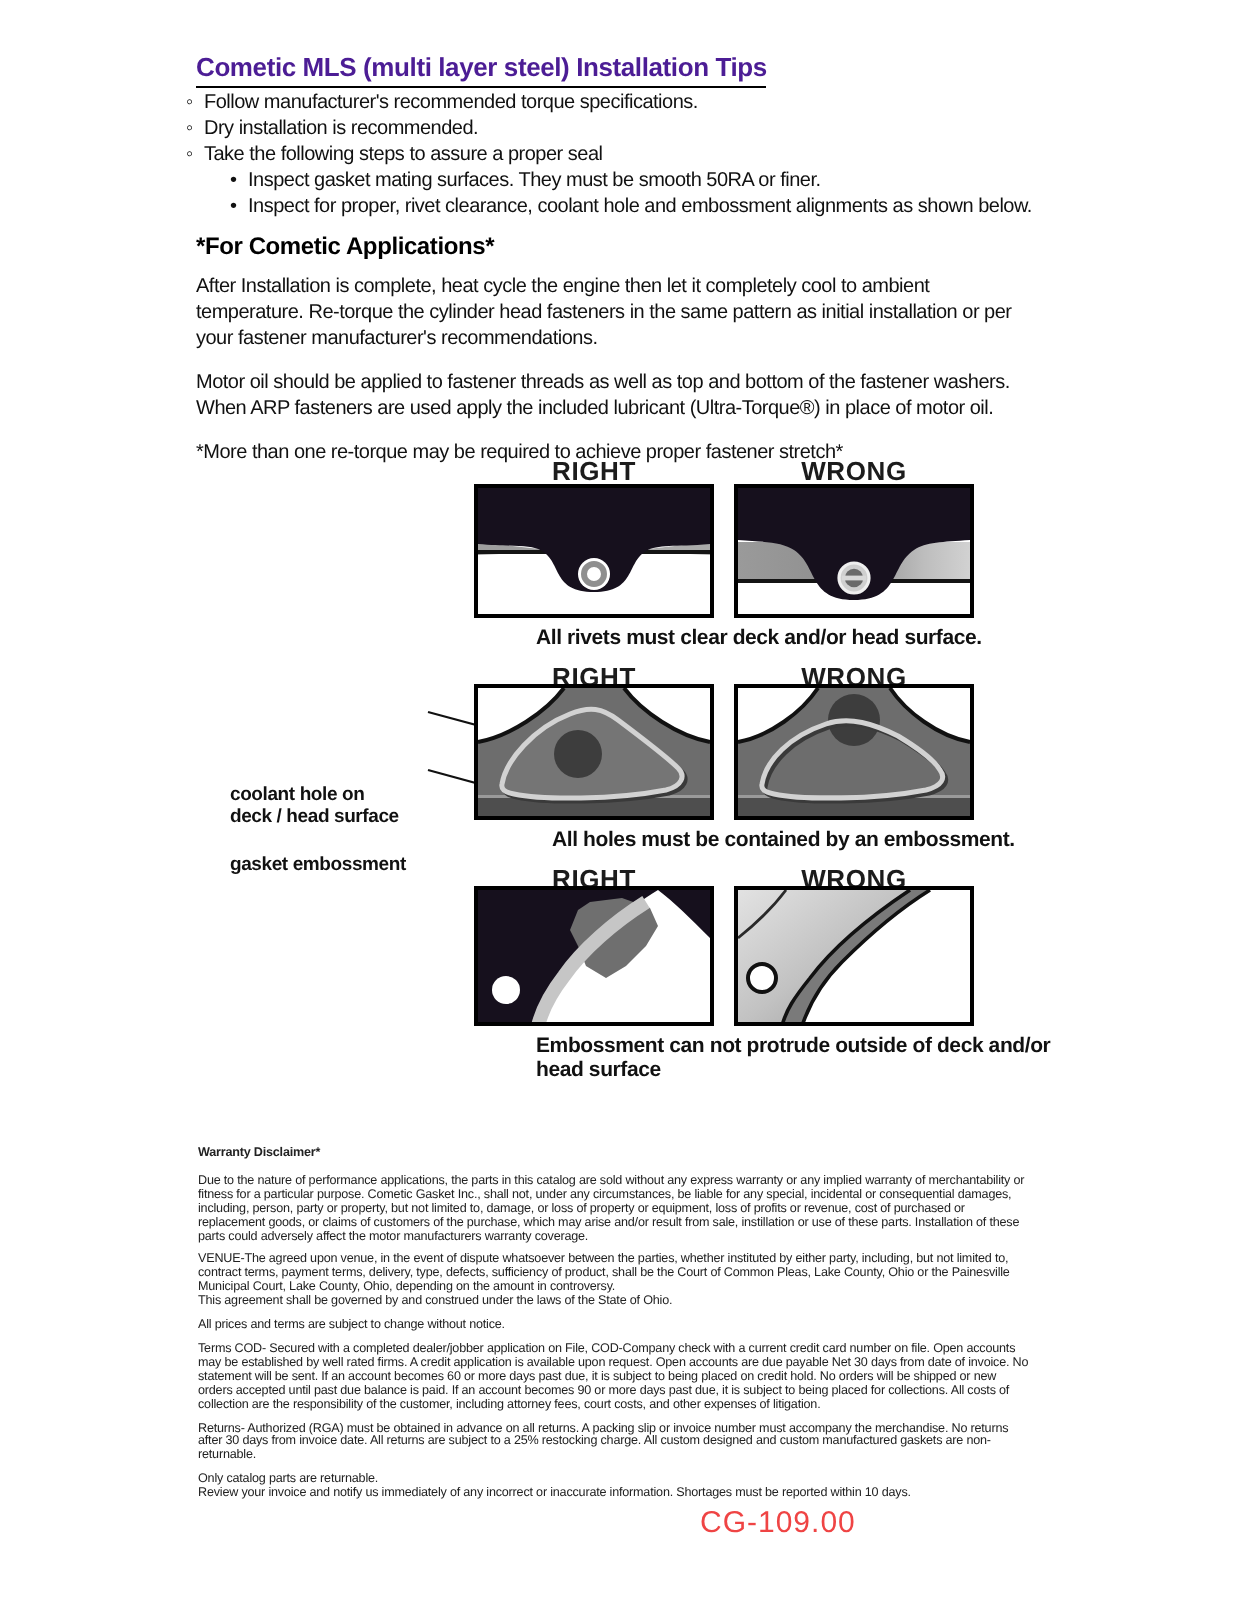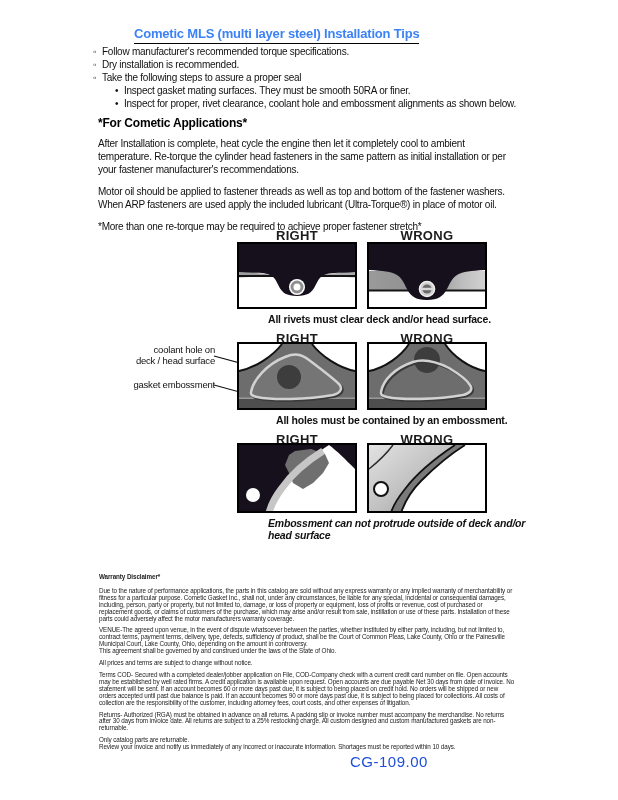--- a/index.html
+++ b/index.html
@@ -1,48 +1,48 @@
 <!DOCTYPE html>
 <html><head>
 <meta charset="utf-8">
 <style>
   html,body{margin:0;padding:0;background:#fff;}
   .page{position:relative;width:618px;height:800px;background:#ffffff;overflow:hidden;
         font-family:"Liberation Sans","DejaVu Sans",sans-serif;color:#1a1a1a;}
   
   .title{position:absolute;left:98px;top:26px;font-size:13px;font-weight:bold;
-         letter-spacing:-0.2px;color:#3b82f6;border-bottom:1.6px solid #000;padding-bottom:2px;margin-left:36px;}
+         letter-spacing:-0.2px;color:#4c1d95;border-bottom:1.6px solid #000;padding-bottom:2px;}
   .tips{position:absolute;left:93px;top:45px;width:460px;font-size:10px;line-height:13px;
         letter-spacing:-0.25px;color:#111;}
   .tip{white-space:nowrap;}
   .tip .mk{display:inline-block;width:9px;text-align:left;}
   .tip.sub{margin-left:22px;}
   
   .diesel{position:absolute;left:98px;top:116px;width:412px;}
   .diesel h2{margin:0 0 7px 0;font-size:12px;font-weight:bold;letter-spacing:-0.2px;color:#000;}
   .diesel p{margin:0 0 9px 0;font-size:10px;line-height:13px;letter-spacing:-0.25px;color:#111;}
   
   .diagrams{position:absolute;left:115px;top:228px;width:400px;height:320px;}
   .dlabel{position:absolute;width:120px;text-align:center;font-size:13px;font-weight:bold;
           letter-spacing:0.3px;color:#1c1c1c;}
   .panel{position:absolute;width:120px;}
   .caption{position:absolute;font-size:10.5px;font-weight:bold;letter-spacing:-0.2px;
            color:#111;white-space:nowrap;margin-left:31px;}
   .caption.wrap{white-space:normal;width:262px;line-height:11.5px;}
-  .callout{position:absolute;width:100px;text-align:right;font-size:9.5px;font-weight:normal;
-           line-height:10.5px;letter-spacing:-0.2px;color:#111;}
+  .callout{position:absolute;width:100px;font-size:9.5px;font-weight:bold;
+           line-height:10.5px;letter-spacing:-0.2px;color:#111;margin-top:48px;}
   .ptr{position:absolute;}
   
   .warranty{position:absolute;left:99px;top:574px;width:417px;font-size:6.3px;
             line-height:6.9px;letter-spacing:-0.1px;color:#222;}
   .warranty .wh{font-weight:bold;margin:0 0 7px 0;}
   .warranty p{margin:0 0 5px 0;}
   .warranty p.tight{margin:0;}
   
-  .pagenum{position:absolute;left:350px;top:753px;font-size:15px;letter-spacing:0.5px;color:#1d4ed8;}
+  .pagenum{position:absolute;left:350px;top:753px;font-size:15px;letter-spacing:0.5px;color:#ef4444;}
 </style>
 </head>
 <body>
 
 <div class="page">
 
   <div class="title">Cometic MLS (multi layer steel) Installation Tips</div>
 
   <div class="tips">
     <div class="tip"><span class="mk">◦</span><span>Follow manufacturer's recommended torque specifications.</span></div>
@@ -164,21 +164,21 @@
       <rect x="0" y="0" width="120" height="70" fill="#ffffff"></rect>
       <path d="M2,2 H88 C70,14 50,30 38,46 C30,56 26,62 24,70 H2 Z" fill="url(#deck3)"></path>
       <path d="M88,2 C70,14 50,30 38,46 C30,56 26,62 24,70 L34,70 C38,58 44,48 54,38 C66,26 82,12 98,2 Z" fill="#7a7a7a"></path>
       <path d="M88,2 C70,14 50,30 38,46 C30,56 26,62 24,70" fill="none" stroke="#111" stroke-width="1.8"></path>
       <path d="M98,2 C82,12 66,26 54,38 C44,48 38,58 34,70" fill="none" stroke="#111" stroke-width="1.8"></path>
       <path d="M2,26 C12,18 20,10 26,2" fill="none" stroke="#2a2a2a" stroke-width="1.4"></path>
       <circle cx="14" cy="46" r="7" fill="#ffffff" stroke="#111" stroke-width="2"></circle>
       <rect x="0" y="0" width="120" height="70" fill="none" stroke="#000000" stroke-width="4"></rect>
     </svg>
 
-    <div class="caption wrap" style="left:122px;top:290px;font-style:italic;">Embossment can not protrude outside of deck and/or head surface</div>
+    <div class="caption wrap" style="left:122px;top:290px;">Embossment can not protrude outside of deck and/or head surface</div>
   </div>
 
   <div class="warranty">
     <div class="wh">Warranty Disclaimer*</div>
     <p>Due to the nature of performance applications, the parts in this catalog are sold without any express warranty or any implied warranty of merchantability or fitness for a particular purpose.  Cometic Gasket Inc., shall not, under any circumstances, be liable for any special, incidental or consequential damages, including, person, party or property, but not limited to, damage, or loss of property or equipment, loss of profits or revenue, cost of purchased or replacement goods, or claims of customers of the purchase, which may arise and/or result from sale, instillation or use of these parts.  Installation of these parts could adversely affect the motor manufacturers warranty coverage.</p>
     <p class="tight">VENUE-The agreed upon venue, in the event of dispute whatsoever between the parties, whether instituted by either party, including, but not limited to, contract terms, payment terms, delivery, type, defects, sufficiency of product, shall be the Court of Common Pleas, Lake County, Ohio or the Painesville Municipal Court, Lake County, Ohio, depending on the amount in controversy.</p>
     <p>This agreement shall be governed by and construed under the laws of the State of Ohio.</p>
     <p>All prices and terms are subject to change without notice.</p>
     <p>Terms COD- Secured with a completed dealer/jobber application on File, COD-Company check with a current credit card number on file.  Open accounts may be established by well rated firms.  A credit application is available upon request.  Open accounts are due payable Net 30 days from date of invoice.  No statement will be sent.  If an account becomes 60 or more days past due, it is subject to being placed on credit hold.  No orders will be shipped or new orders accepted until past due balance is paid.  If an account becomes 90 or more days past due, it is subject to being placed for collections.  All costs of collection are the responsibility of the customer, including attorney fees, court costs, and other expenses of litigation.</p>
     <p>Returns- Authorized (RGA) must be obtained in advance on all returns.  A packing slip or invoice number must accompany the merchandise.  No returns after 30 days from invoice date.  All returns are subject to a 25% restocking charge.  All custom designed and custom manufactured gaskets are non-returnable.</p>

